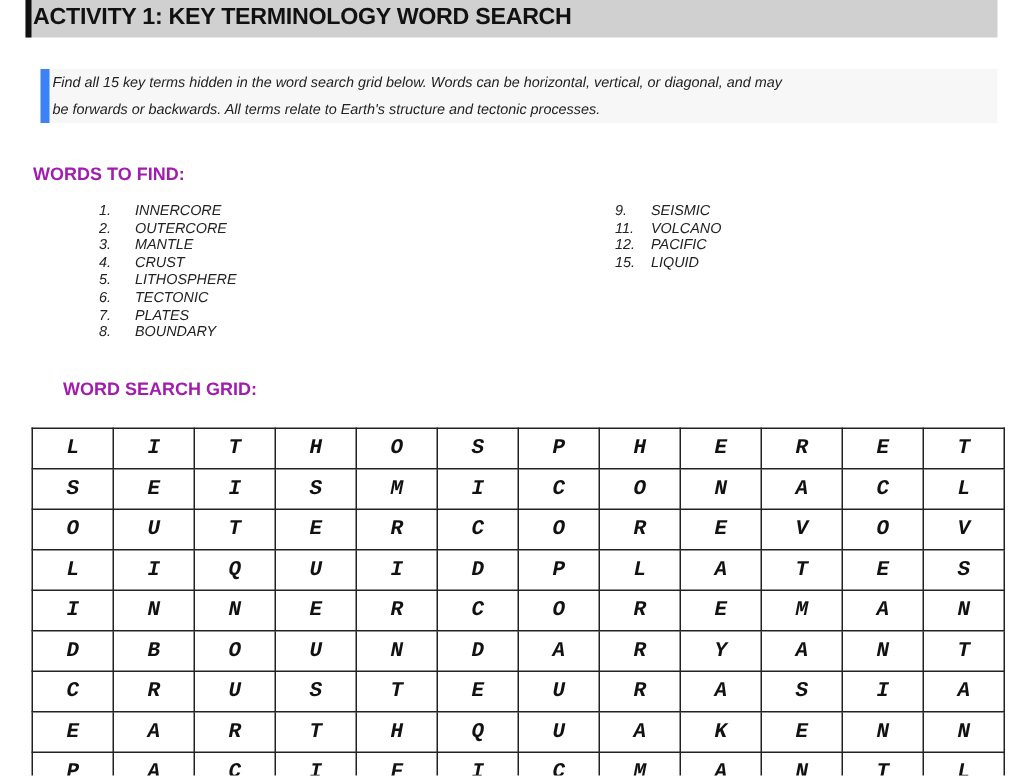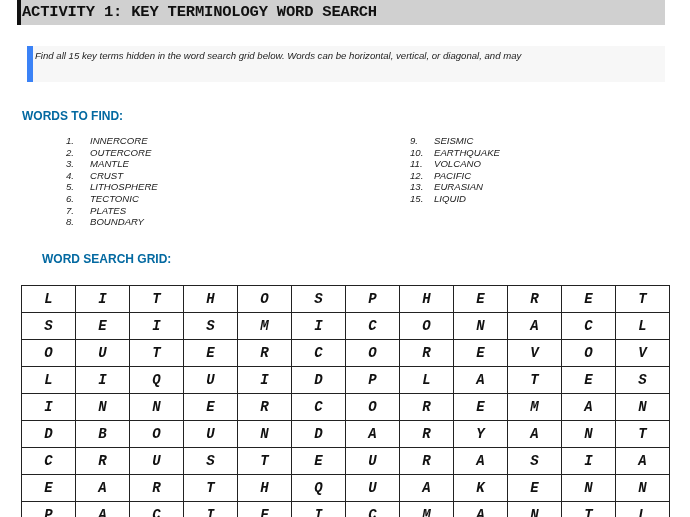--- a/index.html
+++ b/index.html
@@ -2,33 +2,33 @@
 <html><head>
 <meta charset="utf-8">
 <style>
   html, body { margin: 0; padding: 0; }
   body {
     width: 690px; height: 517px; overflow: hidden; position: relative;
     background: #ffffff; font-family: "Liberation Sans", "DejaVu Sans", sans-serif; color: #111;
   }
   .title-bar {
     position: absolute; left: 17px; top: 0; width: 648px; height: 25px;
-    background: #d0d0d0; border-left: 4px solid #111; box-sizing: border-box; font-family: Liberation Mono, monospace;
+    background: #d0d0d0; border-left: 4px solid #111; box-sizing: border-box;
   }
   .title-bar h1 {
     margin: 0; padding: 3px 0 0 1px; font-size: 15.5px; font-weight: bold;
     letter-spacing: -0.2px; color: #111; white-space: nowrap;
   }
   .note {
     position: absolute; left: 27px; top: 46px; width: 638px; height: 36px;
     background: #f7f7f7; border-left: 6px solid #3b82f6; box-sizing: border-box;
     padding: 1px 0 0 2px; font-style: italic; font-size: 9.6px; line-height: 18px; color: #222;
   }
   .section-heading {
-    position: absolute; left: 22px; font-weight: bold; font-size: 12px; color: #0369a1;
+    position: absolute; left: 22px; font-weight: bold; font-size: 12px; color: #a21caf;
   }
   .words-list { position: absolute; font-style: italic; font-size: 9.6px; line-height: 11.6px; color: #222; }
   .words-list .item { position: relative; height: 11.6px; white-space: nowrap; }
   .words-list .num { position: absolute; left: 0; }
   .words-list .word { position: absolute; left: 24px; }
   table.grid {
     position: absolute; left: 21px; top: 285px; width: 649px;
     border-collapse: collapse; table-layout: fixed;
   }
   table.grid td {
@@ -39,20 +39,21 @@
 </style>
 </head>
 <body>
 
 <div class="title-bar">
   <h1>ACTIVITY 1: KEY TERMINOLOGY WORD SEARCH</h1>
 </div>
 
 <div class="note">
   <div>Find all 15 key terms hidden in the word search grid below. Words can be horizontal, vertical, or diagonal, and may</div>
+  <div>be forwards or backwards. All terms relate to Earth's structure and tectonic processes.</div>
 </div>
 
 <div class="section-heading" style="top:109px;">WORDS TO FIND:</div>
 
 <div class="words-list" style="left:66px; top:135px; width:200px;">
   <div class="item">
       <span class="num">1.</span>
       <span class="word">INNERCORE</span>
     </div>
   <div class="item">
@@ -84,36 +85,28 @@
       <span class="word">BOUNDARY</span>
     </div>
 </div>
 
 <div class="words-list" style="left:410px; top:135px; width:200px;">
   <div class="item">
       <span class="num">9.</span>
       <span class="word">SEISMIC</span>
     </div>
   <div class="item">
-      <span class="num">10.</span>
-      <span class="word">EARTHQUAKE</span>
-    </div>
-  <div class="item">
       <span class="num">11.</span>
       <span class="word">VOLCANO</span>
     </div>
   <div class="item">
       <span class="num">12.</span>
       <span class="word">PACIFIC</span>
     </div>
   <div class="item">
-      <span class="num">13.</span>
-      <span class="word">EURASIAN</span>
-    </div>
-  <div class="item">
       <span class="num">15.</span>
       <span class="word">LIQUID</span>
     </div>
 </div>
 
 <div class="section-heading" style="top:252px;margin-left:20px;">WORD SEARCH GRID:</div>
 
 <table class="grid" id="ws-grid">
     <tbody>
       <tr>

